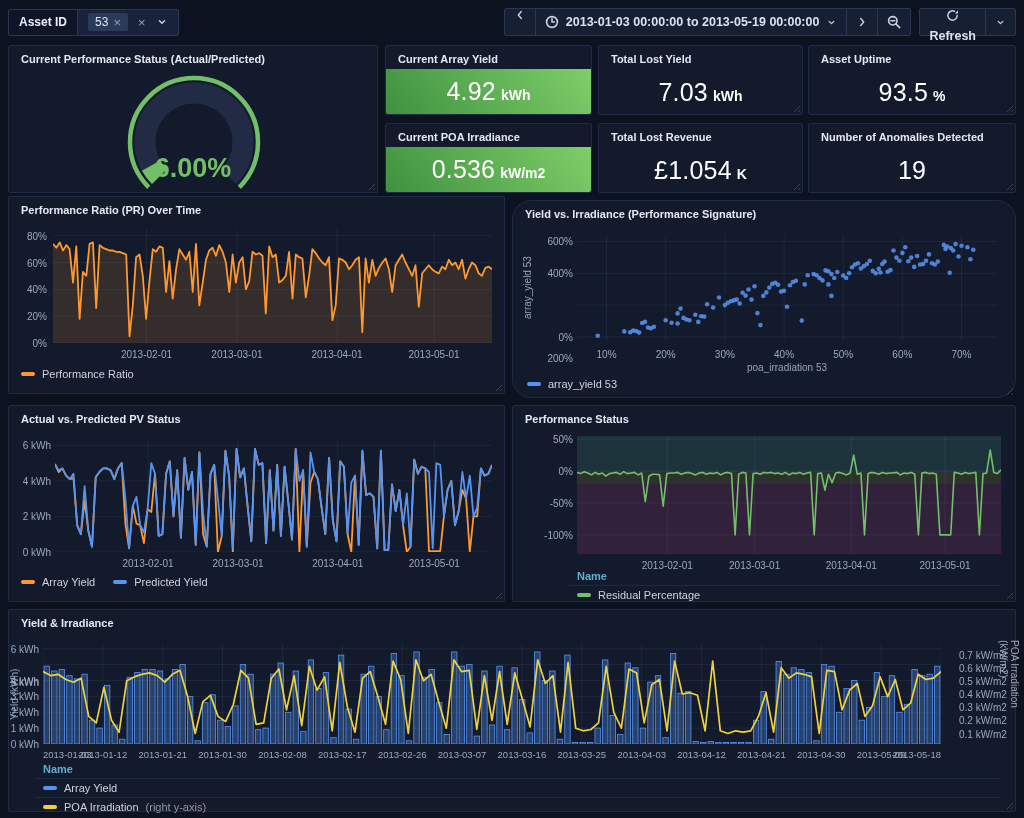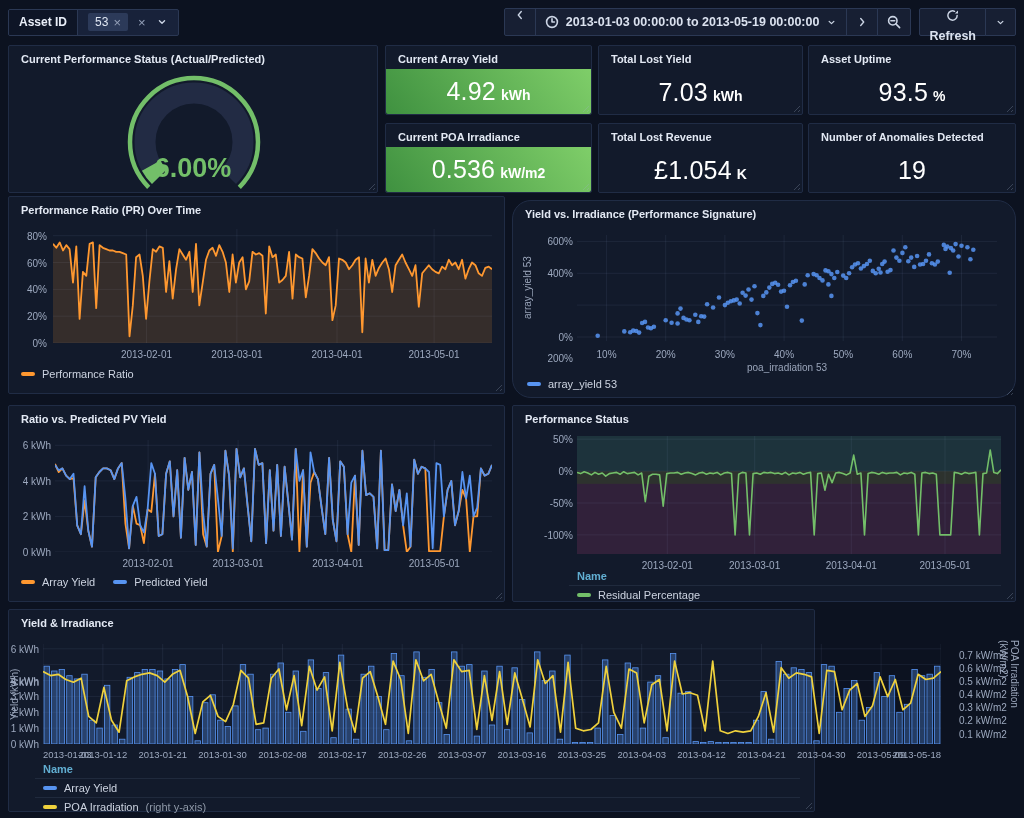--- a/index.html
+++ b/index.html
@@ -71,21 +71,21 @@
   #s1 { left:385px; top:45px;  width:207px; height:70px; }
   #s2 { left:385px; top:123px; width:207px; height:70px; }
   #s3 { left:598px; top:45px;  width:205px; height:70px; }
   #s4 { left:598px; top:123px; width:205px; height:70px; }
   #s5 { left:808px; top:45px;  width:208px; height:70px; }
   #s6 { left:808px; top:123px; width:208px; height:70px; }
   #p-pr      { left:8px;   top:196px; width:497px;  height:198px; }
   #p-scatter { left:512px; top:200px; width:504px;  height:198px;border-radius:19px; }
   #p-avp     { left:8px;   top:405px; width:497px;  height:197px; }
   #p-status  { left:512px; top:405px; width:504px;  height:197px; }
-  #p-yi      { left:8px;   top:609px; width:807px; height:203px; }
+  #p-yi      { left:8px;   top:609px; width:1008px; height:203px; }
 
   #p-pr .plot { left:44px; top:32px; width:439px; height:114px; }
   #p-pr .yticks { left:4px; top:32px; width:34px; height:114px; }
   #p-pr .xticksrow { left:44px; top:150px; width:439px; }
   #p-pr .hlegend { left:12px; top:171px; }
 
   #p-scatter .plot { left:64px; top:34px; width:420px; height:106px; }
   #p-scatter .yticks { left:26px; top:34px; width:34px; height:106px; }
   #p-scatter .xticksrow { left:64px; top:146px; width:420px; }
   #p-scatter .axlab-x { left:64px; top:161px; width:420px; }
@@ -441,21 +441,21 @@
     <div class="axlab axlab-x">poa_irradiation 53</div>
     <div class="hlegend">
         <div class="lrow">
           <span class="lswatch" style="background: rgb(87, 148, 242);"></span>
           <span>array_yield 53</span>
         </div>
       </div>
   </div>
 
   <div class="panel" id="p-avp">
-    <div class="ptitle">Ratio vs. Predicted PV Yield</div>
+    <div class="ptitle">Actual vs. Predicted PV Status</div>
     <div class="yticks">
         <div class="tick ytick" style="top: 112px;">0 kWh</div>
         <div class="tick ytick" style="top: 76.4px;">2 kWh</div>
         <div class="tick ytick" style="top: 40.9px;">4 kWh</div>
         <div class="tick ytick" style="top: 5.3px;">6 kWh</div>
       </div>
     <div class="plot">
         <svg width="437" height="112">
           <line x1="93.1" x2="93.1" y1="0" y2="112" stroke="rgba(134,155,198,0.10)"></line>
           <line x1="183.1" x2="183.1" y1="0" y2="112" stroke="rgba(134,155,198,0.10)"></line>

